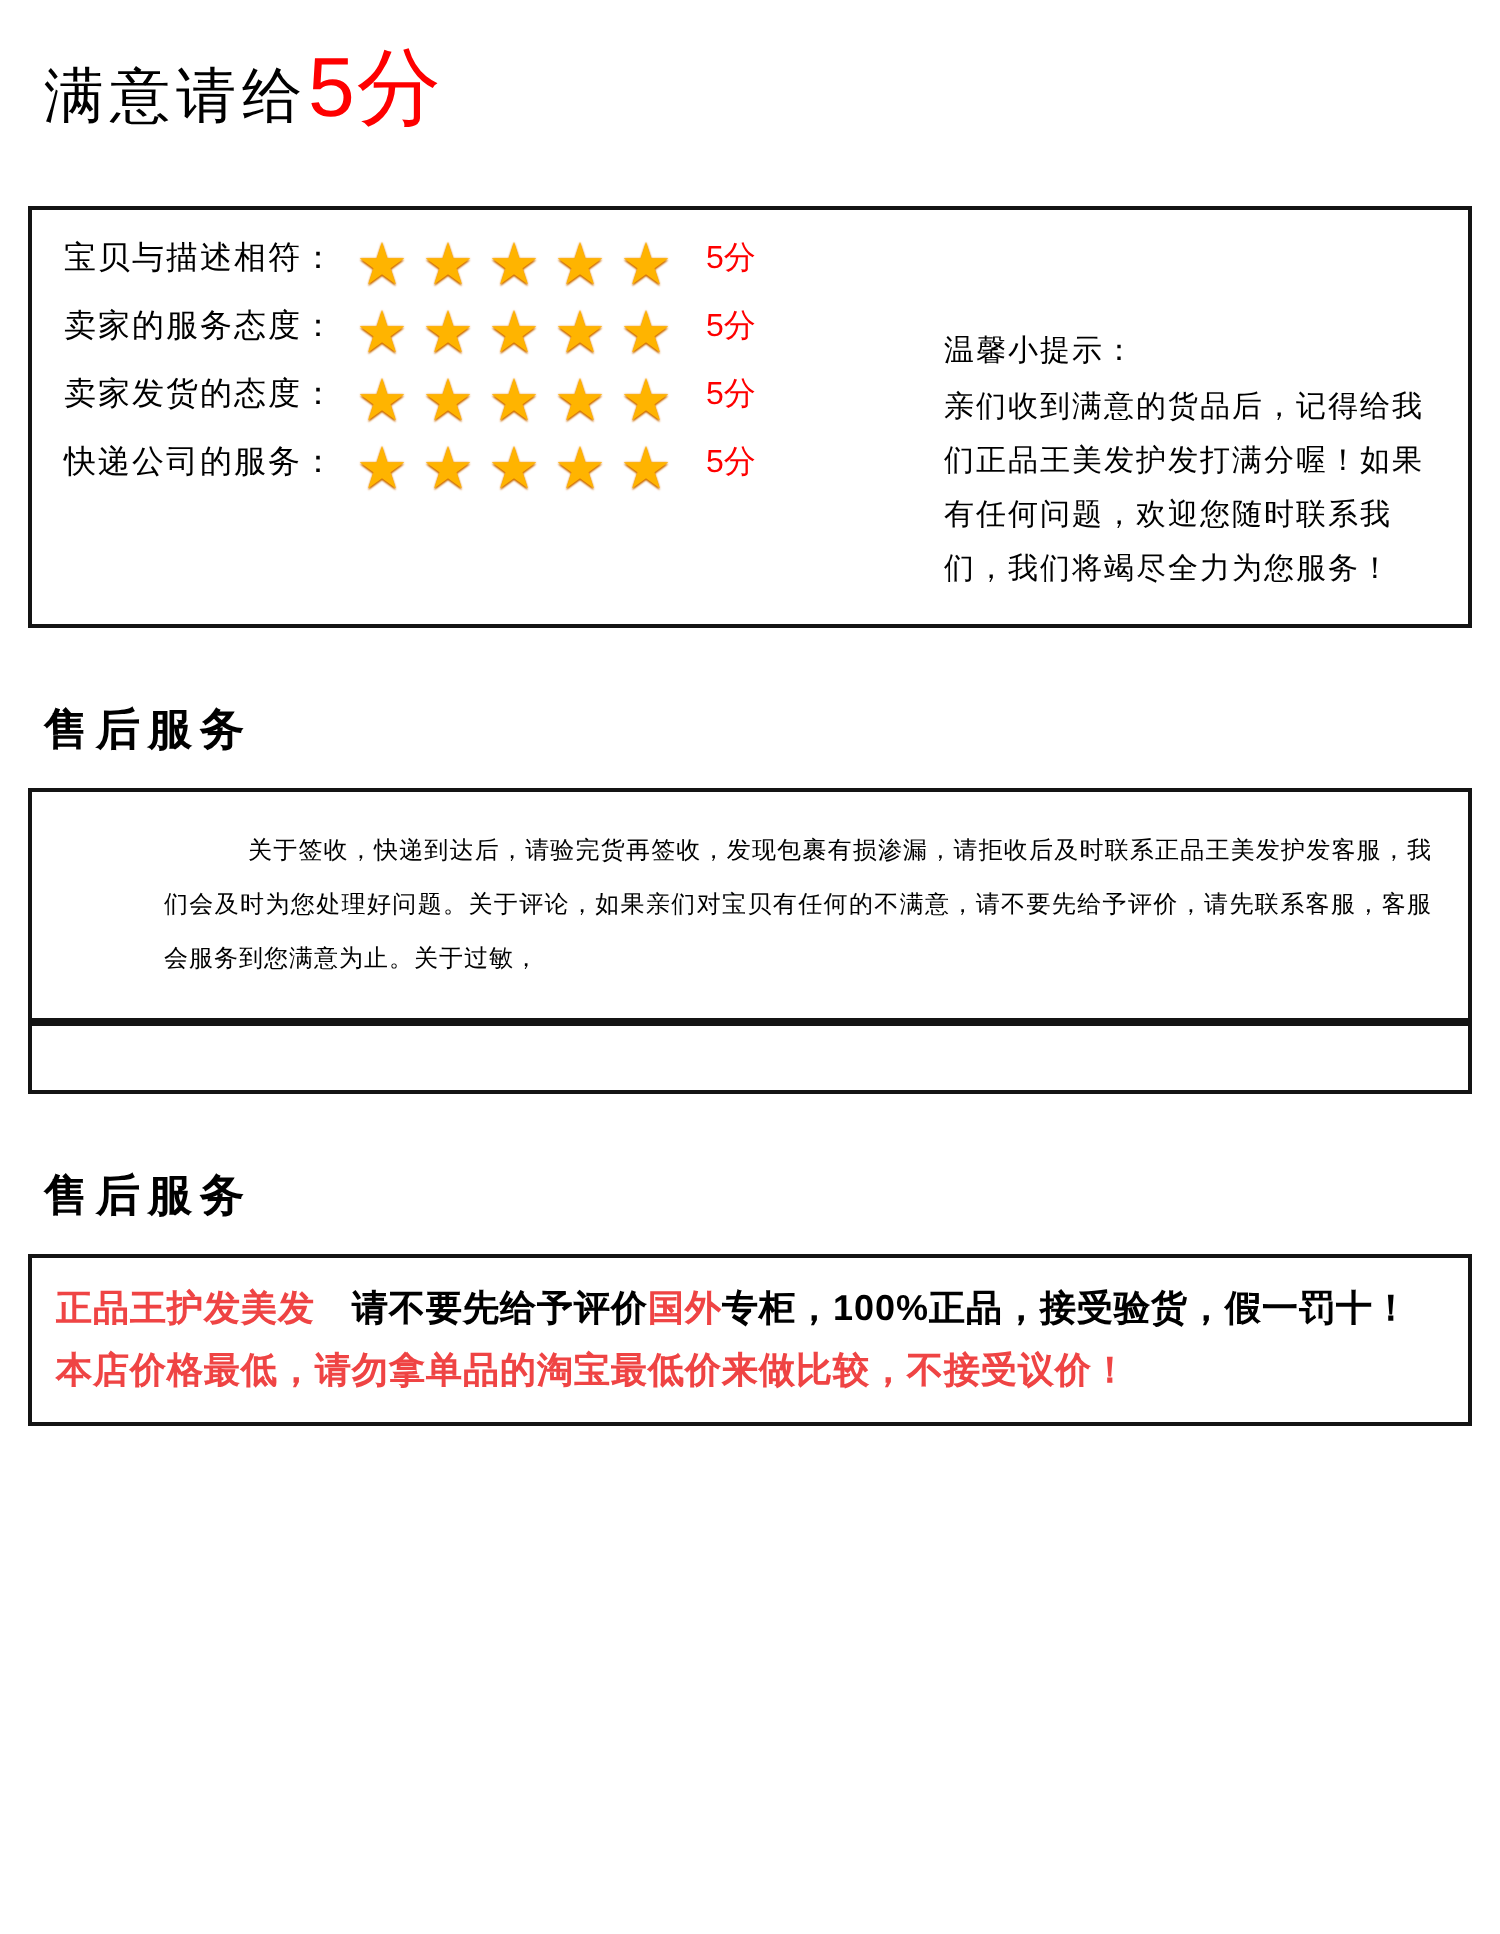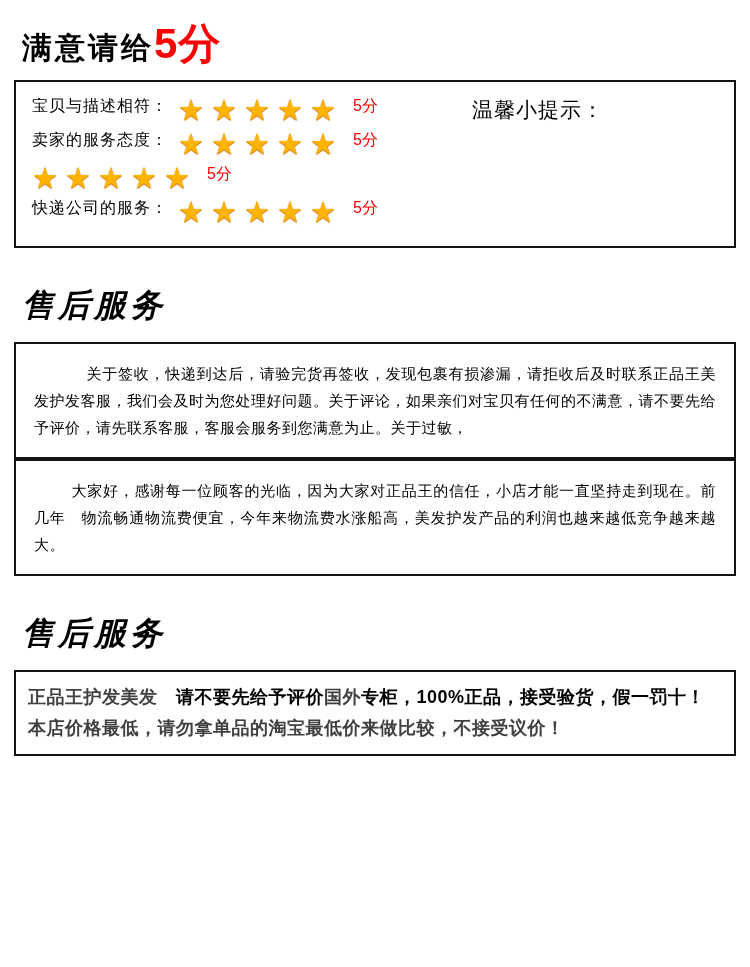--- a/index.html
+++ b/index.html
@@ -6,56 +6,55 @@
   html,body { background:#ffffff; }
   body {
     width:750px;
     min-height:967px;
     color:#000;
     font-family:"Liberation Sans","DejaVu Sans",sans-serif;
   }
   .page { padding:16px 14px 10px; }
 
   .page-title {
-    font-size:30px; font-weight:bold; letter-spacing:3px;
-    padding-left:8px; margin-bottom:8px;
+    font-size:30px; font-weight:normal; letter-spacing:3px;
+    padding-left:8px; margin-bottom:31px;
   }
   .page-title .score-big { color:#fe0000; font-size:42px; letter-spacing:1px; }
 
   .box { border:2px solid #141414; background:#fff; }
 
   .rating-box { display:flex; padding:14px 10px 14px 16px; }
   .rating-left { flex:0 0 440px; }
   .rating-row { display:flex; align-items:flex-start; height:34px; }
   .rating-label { font-size:16px; width:146px; letter-spacing:1px; white-space:nowrap; }
   .stars { display:flex; align-items:center; }
   .star {
     font-size:29px; line-height:1;
     color:#ffb400;
     text-shadow:0 0 1px #e57f00, 0 1px 1px #c96a00;
     margin-right:7px;
   }
   .rating-score { color:#fe0000; font-size:16px; margin-left:10px; }
 
-  .tips { flex:1; font-size:21px; line-height:27px; letter-spacing:1px; padding-right:2px; }
+  .tips { flex:1; font-size:15px; line-height:27px; letter-spacing:1px; padding-right:2px;margin-top:43px; }
   .tips-title { margin-bottom:1px; }
 
   .section-heading {
-    font-size:32px; font-weight:bold; letter-spacing:4px;
+    font-size:22px; font-weight:bold; letter-spacing:4px;
     margin:36px 0 14px 8px;
-    font-style:italic;
   }
 
   .two-col { display:flex; gap:28px; padding:16px 18px; }
-  .col { flex:1; font-size:15px; line-height:27px; letter-spacing:0.5px; text-align:justify; }
+  .col { flex:1; font-size:12px; line-height:27px; letter-spacing:0.5px; text-align:justify;margin-left:48px; }
   .indent { text-indent:3.5em; }
   .indent-sm { text-indent:2.5em; }
 
   .promise { padding:10px 12px; font-size:18px; font-weight:bold; line-height:31px; letter-spacing:0.5px; }
-  .red { color:#404040; }
+  .red { color:#ef4444; }
 </style>
 </head>
 <body>
 
 <div class="page">
 
   <h1 class="page-title"><span>满意请给</span><span class="score-big">5分</span></h1>
 
   <div class="box rating-box">
     <div class="rating-left">
@@ -78,20 +77,21 @@
           <span class="star">★</span>
           <span class="star">★</span>
           <span class="star">★</span>
           <span class="star">★</span>
           <span class="star">★</span>
         </span>
         <span class="rating-score">5分</span>
       </div>
 
       <div class="rating-row">
+        <span class="rating-label">卖家发货的态度：</span>
         <span class="stars">
           <span class="star">★</span>
           <span class="star">★</span>
           <span class="star">★</span>
           <span class="star">★</span>
           <span class="star">★</span>
         </span>
         <span class="rating-score">5分</span>
       </div>
 
@@ -104,30 +104,30 @@
           <span class="star">★</span>
           <span class="star">★</span>
         </span>
         <span class="rating-score">5分</span>
       </div>
 
     </div>
 
     <div class="tips">
       <div class="tips-title">温馨小提示：</div>
+      <div class="tips-body">亲们收到满意的货品后，记得给我们正品王美发护发打满分喔！如果有任何问题，欢迎您随时联系我们，我们将竭尽全力为您服务！</div>
     </div>
   </div>
 
   <h2 class="section-heading">售后服务</h2>
   <div class="box two-col">
     <p class="col indent">关于签收，快递到达后，请验完货再签收，发现包裹有损渗漏，请拒收后及时联系正品王美发护发客服，我们会及时为您处理好问题。关于评论，如果亲们对宝贝有任何的不满意，请不要先给予评价，请先联系客服，客服会服务到您满意为止。关于过敏，</p>
   </div>
 
   <div class="box two-col">
-    <p class="col indent-sm">大家好，感谢每一位顾客的光临，因为大家对正品王的信任，小店才能一直坚持走到现在。前几年　物流畅通物流费便宜，今年来物流费水涨船高，美发护发产品的利润也越来越低竞争越来越大。</p>
   </div>
 
   <h2 class="section-heading">售后服务</h2>
   <div class="box promise">
     <span class="red">正品王护发美发</span><span>　请不要先给予评价</span><span class="red">国外</span><span>专柜，100%正品，接受验货，假一罚十！</span><span class="red">本店价格最低，请勿拿单品的淘宝最低价来做比较，不接受议价！</span>
   </div>
 
 </div>
 
 </body></html>

